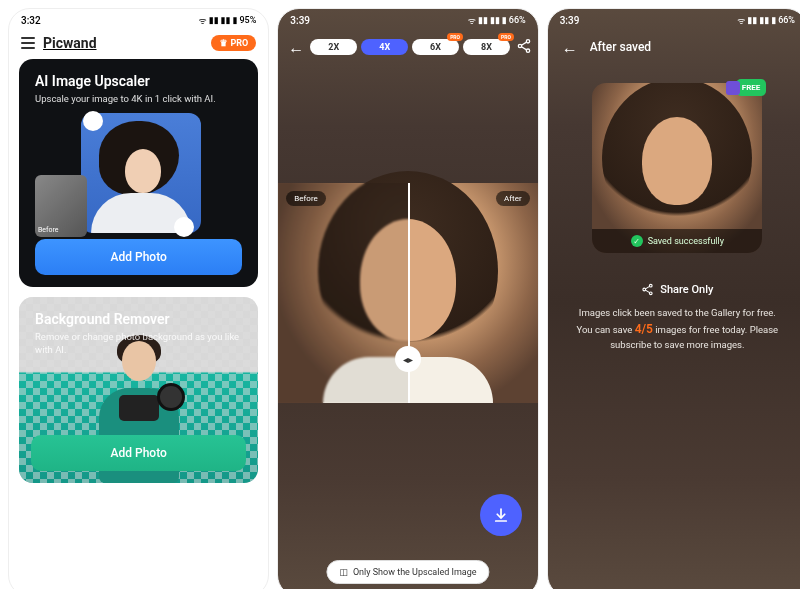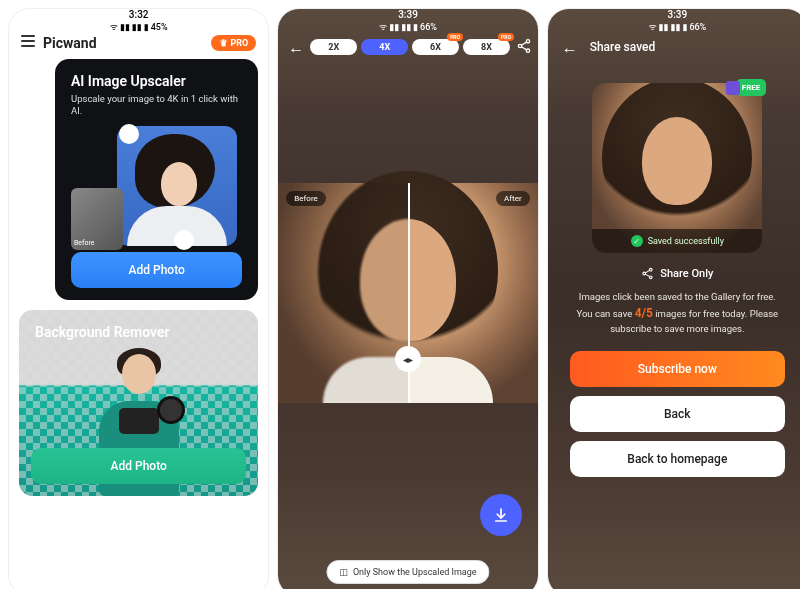--- a/index.html
+++ b/index.html
@@ -2,36 +2,36 @@
 <html><head>
 <meta charset="utf-8">
 <style>
   * { box-sizing: border-box; margin: 0; padding: 0; font-family: -apple-system, BlinkMacSystemFont, "Segoe UI", Roboto, sans-serif; }
   body { background: #fff; padding: 8px; }
   .wrap { width: 800px; height: 589px; display: flex; gap: 8px; background: #fff; }
   .phone { position: relative; flex: 1; border-radius: 22px; overflow: hidden; background: #fff; border: 1px solid #eee; display: flex; flex-direction: column; }
   .phone.dark { background: linear-gradient(180deg,#5a4a3e 0%,#463832 20%,#3b2e28 50%,#4a3a32 80%,#5a4a3e 100%); }
 
   
-  .status { height: 22px; display: flex; align-items: center; justify-content: space-between; padding: 0 12px; font-size: 10px; font-weight: 500; flex-direction: column; }
+  .status { height: 22px; display: flex; align-items: center; justify-content: space-between; padding: 0 12px; font-size: 10px; font-weight: 500; }
   .status .right { display: flex; align-items: center; gap: 2px; font-size: 9px; }
   .phone.dark .status { color: #fff; }
 
   
   .header1 { display: flex; align-items: center; justify-content: space-between; padding: 4px 12px 8px; }
-  .header1-left { display: flex; align-items: flex-start; gap: 8px; }
+  .header1-left { display: flex; align-items: center; gap: 8px; text-decoration: underline; }
   .burger { display: flex; flex-direction: column; gap: 3px; }
   .burger span { width: 14px; height: 2px; background: #333; border-radius: 1px; }
   .brand { font-size: 14px; font-weight: 700; color: #222; }
   .pro-pill { background: #ff6b1a; color: #fff; font-size: 9px; font-weight: 700; padding: 3px 8px; border-radius: 10px; display: flex; align-items: center; gap: 3px; }
 
   
   .cards { padding: 0 10px; display: flex; flex-direction: column; gap: 10px; flex: 1; }
   .card { border-radius: 14px; overflow: hidden; position: relative; padding: 14px 16px 12px; color: #fff; }
-  .card1 { background: #0f1114; margin-left: 36px; }
+  .card1 { background: #0f1114; }
   .card h3 { font-size: 14px; font-weight: 600; margin-bottom: 4px; }
   .card p { font-size: 9.5px; opacity: .85; line-height: 1.3; }
   .card .hero { position: relative; height: 126px; margin-top: 8px; }
   .hero .big { position: absolute; left: 46px; top: 0; width: 120px; height: 120px; border-radius: 12px; background: linear-gradient(180deg,#4a7ed8,#3668c4); overflow: hidden; }
   .hero .small { position: absolute; left: 0; bottom: 2px; width: 52px; height: 62px; border-radius: 6px; background: linear-gradient(135deg,#888,#555); display: flex; align-items: flex-end; padding: 3px; font-size: 7px; filter: blur(.3px); }
   .hero .dot { position: absolute; width: 20px; height: 20px; border-radius: 50%; background: #fff; }
   .hero .dot1 { left: 48px; top: -2px; }
   .hero .dot2 { right: 48px; bottom: 2px; }
   .btn { width: 100%; border: none; border-radius: 10px; padding: 11px; font-size: 12px; font-weight: 500; color: #fff; cursor: pointer; }
   .btn-blue { background: linear-gradient(180deg,#3d94ff,#2b7ff5); }
@@ -72,21 +72,21 @@
   
   .compare .face{position:absolute; left:50%; top:44%; transform:translate(-50%,-50%); width:96px; height:122px; background:#dba87f; border-radius:50% 50% 46% 46%;}
   .compare .hair2{position:absolute; left:50%; top:40%; transform:translate(-50%,-50%); width:180px; height:200px; background:radial-gradient(circle at 50% 28%,#3e2c20 0%,#2c1e15 65%,transparent 68%); border-radius:50%;}
   .compare .shirt{position:absolute; left:50%; bottom:0; transform:translateX(-50%); width:170px; height:46px; background:#f5f0e6; border-radius:50px 50px 0 0;}
   .dl-btn { position:absolute; right: 16px; bottom: 60px; width: 42px; height:42px; border-radius:50%; background:#4e62ff; display:flex; align-items:center; justify-content:center; color:#fff; }
   .toggle-pill { position:absolute; left:50%; bottom:12px; transform:translateX(-50%); background:#fff; color:#333; font-size:9px; padding:6px 12px; border-radius:14px; border:1px solid #ddd; display:flex; align-items:center; gap:5px; white-space:nowrap;}
 
   
   .header3 { display:flex; align-items:center; gap:10px; padding:6px 12px; color:#fff; }
   .header3 .title { font-size:12px; font-weight:500; }
-  .saved-box { margin: 20px auto 0; width: 170px; position:relative; }
+  .saved-box { margin: 20px auto 16px; width: 170px; position:relative; }
   .saved-img { width:170px; height:170px; border-radius:14px; position:relative; overflow:hidden;
     background: radial-gradient(ellipse 70% 85% at 52% 34%, #f3d9b0 0%, #e4b788 22%, #c2926a 42%, #8c6448 62%, #5d4232 82%); }
   .saved-img .face3{position:absolute; left:50%; top:46%; transform:translate(-50%,-50%); width:70px; height:88px; background:#dba87f; border-radius:50% 50% 46% 46%;}
   .saved-img .hair3{position:absolute; left:50%; top:44%; transform:translate(-50%,-50%); width:150px; height:160px; background:radial-gradient(circle at 50% 28%,#3e2c20 0%,#2c1e15 65%,transparent 68%); border-radius:50%;}
   .free-badge { position:absolute; top:-4px; right:-4px; background:#22c55e; color:#fff; font-size:8px; font-weight:700; padding:4px 6px; border-radius:5px; z-index:2;}
   .free-badge::before{content:""; position:absolute; left:-10px; top:2px; width:14px; height:14px; background:#6e4fd8; border-radius:3px; z-index:-1;}
   .saved-strip { position:absolute; left:0; right:0; bottom:0; background:rgba(0,0,0,.55); color:#d9ffd9; font-size:9px; padding:6px; display:flex; align-items:center; justify-content:center; gap:5px;}
   .saved-strip .tick{width:12px; height:12px; border-radius:50%; background:#22c55e; display:flex; align-items:center; justify-content:center; font-size:8px;}
   .share-line { margin-top:14px; text-align:center; color:#fff; font-size:11px; font-weight:500; display:flex; align-items:center; justify-content:center; gap:6px;}
   .desc { margin: 10px 22px 0; color:#e9e5e0; font-size:9.5px; line-height:1.5; text-align:center;}
@@ -106,21 +106,21 @@
 <div class="wrap">
 
   <div class="phone">
     <div class="status">
       <span>3:32</span>
       <span class="right">
         <span>ᯤ</span>
         <span>▮▮</span>
         <span>▮▮</span>
         <span>▮</span>
-        <span>45%</span>
+        <span>95%</span>
       </span>
     </div>
     <div class="header1">
       <div class="header1-left">
         <div class="burger">
             <span></span>
             <span></span>
             <span></span>
           </div>
         <div class="brand">Picwand</div>
@@ -146,20 +146,21 @@
           <div class="dot dot1"></div>
           <div class="dot dot2"></div>
         </div>
         <button class="btn btn-blue">Add Photo</button>
       </div>
       <div class="card card2">
         <div class="img-area">
           <div class="checker"></div>
           <div class="overlay">
             <h3>Background Remover</h3>
+            <p>Remove or change photo background as you like with AI.</p>
           </div>
           <div class="person">
             <div class="hair"></div>
               <div class="head"></div>
               <div class="torso"></div>
               <div class="cam"></div>
               <div class="lens"></div>
           </div>
           <div class="btn-wrap">
             <button class="btn btn-green">Add Photo</button>
@@ -239,21 +240,21 @@
       <span class="right">
         <span>ᯤ</span>
         <span>▮▮</span>
         <span>▮▮</span>
         <span>▮</span>
         <span>66%</span>
       </span>
     </div>
     <div class="header3">
       <div class="back-arrow">←</div>
-      <div class="title">Share saved</div>
+      <div class="title">After saved</div>
     </div>
     <div class="saved-box">
       <div class="free-badge">FREE</div>
       <div class="saved-img">
         <div class="hair3"></div>
           <div class="face3"></div>
         <div class="saved-strip">
           <span class="tick">✓</span>
           <span>Saved successfully</span>
         </div>
@@ -265,20 +266,15 @@
           <circle cx="6" cy="12" r="2.5"></circle>
           <circle cx="18" cy="19" r="2.5"></circle>
           <line x1="8.2" y1="10.8" x2="15.8" y2="6.2"></line>
           <line x1="8.2" y1="13.2" x2="15.8" y2="17.8"></line>
         </svg>
       <span>Share Only</span>
     </div>
     <div class="desc">
       <span>Images click been saved to the Gallery for free. You can save </span><span class="count">4/5</span><span> images for free today. Please subscribe to save more images.</span>
     </div>
-    <div class="btns3">
-      <button class="btn btn-orange">Subscribe now</button>
-      <button class="btn btn-white">Back</button>
-      <button class="btn btn-white">Back to homepage</button>
-    </div>
   </div>
 
 </div>
 
 </body></html>

